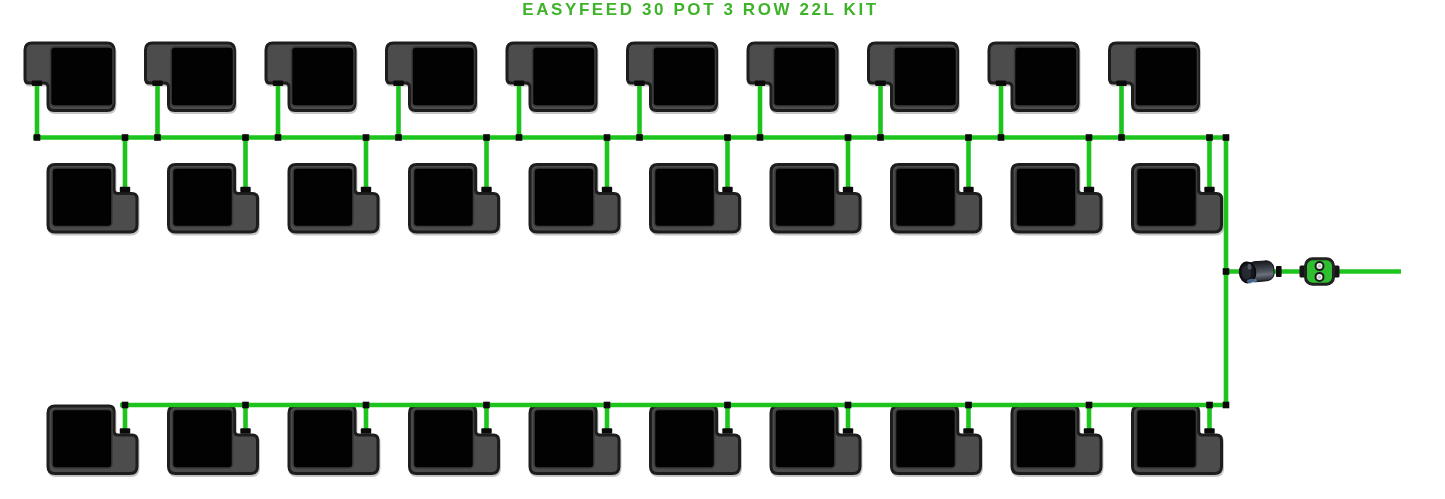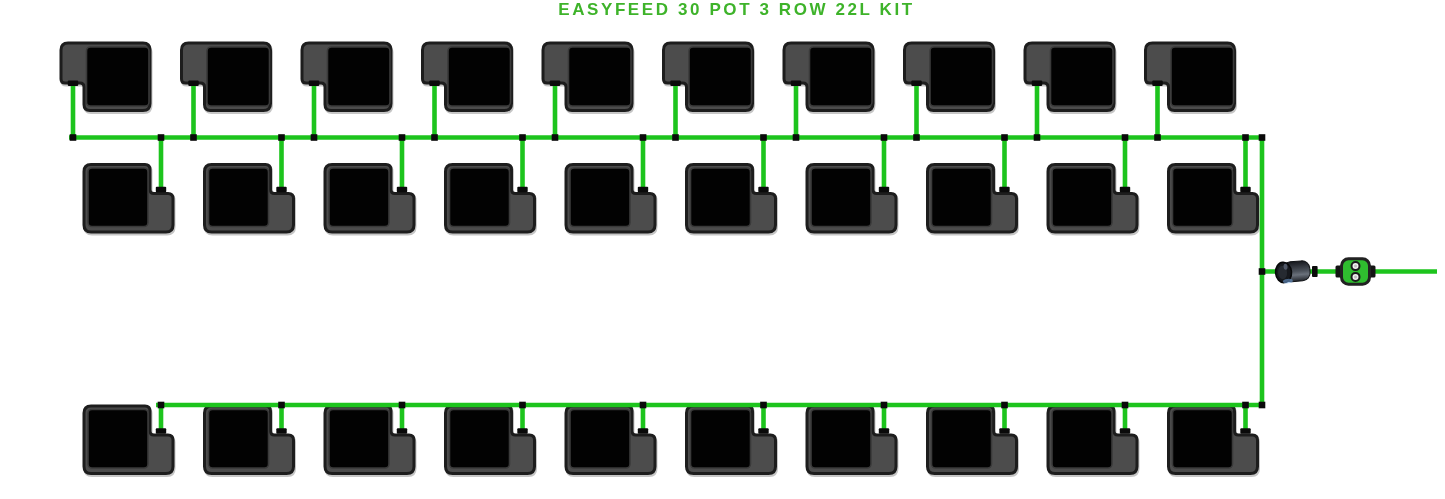--- a/index.html
+++ b/index.html
@@ -7,21 +7,20 @@
     padding: 0;
     background: #ffffff;
   }
   .page {
     position: relative;
     width: 1401px;
     height: 499px;
     background: #ffffff;
     overflow: hidden;
     font-family: "Liberation Sans", sans-serif;
-    margin-left: 36px;
   }
   .title {
     position: absolute;
     top: 0;
     left: 0;
     width: 100%;
     margin: 0;
     text-align: center;
     font-size: 17px;
     line-height: 19px;

